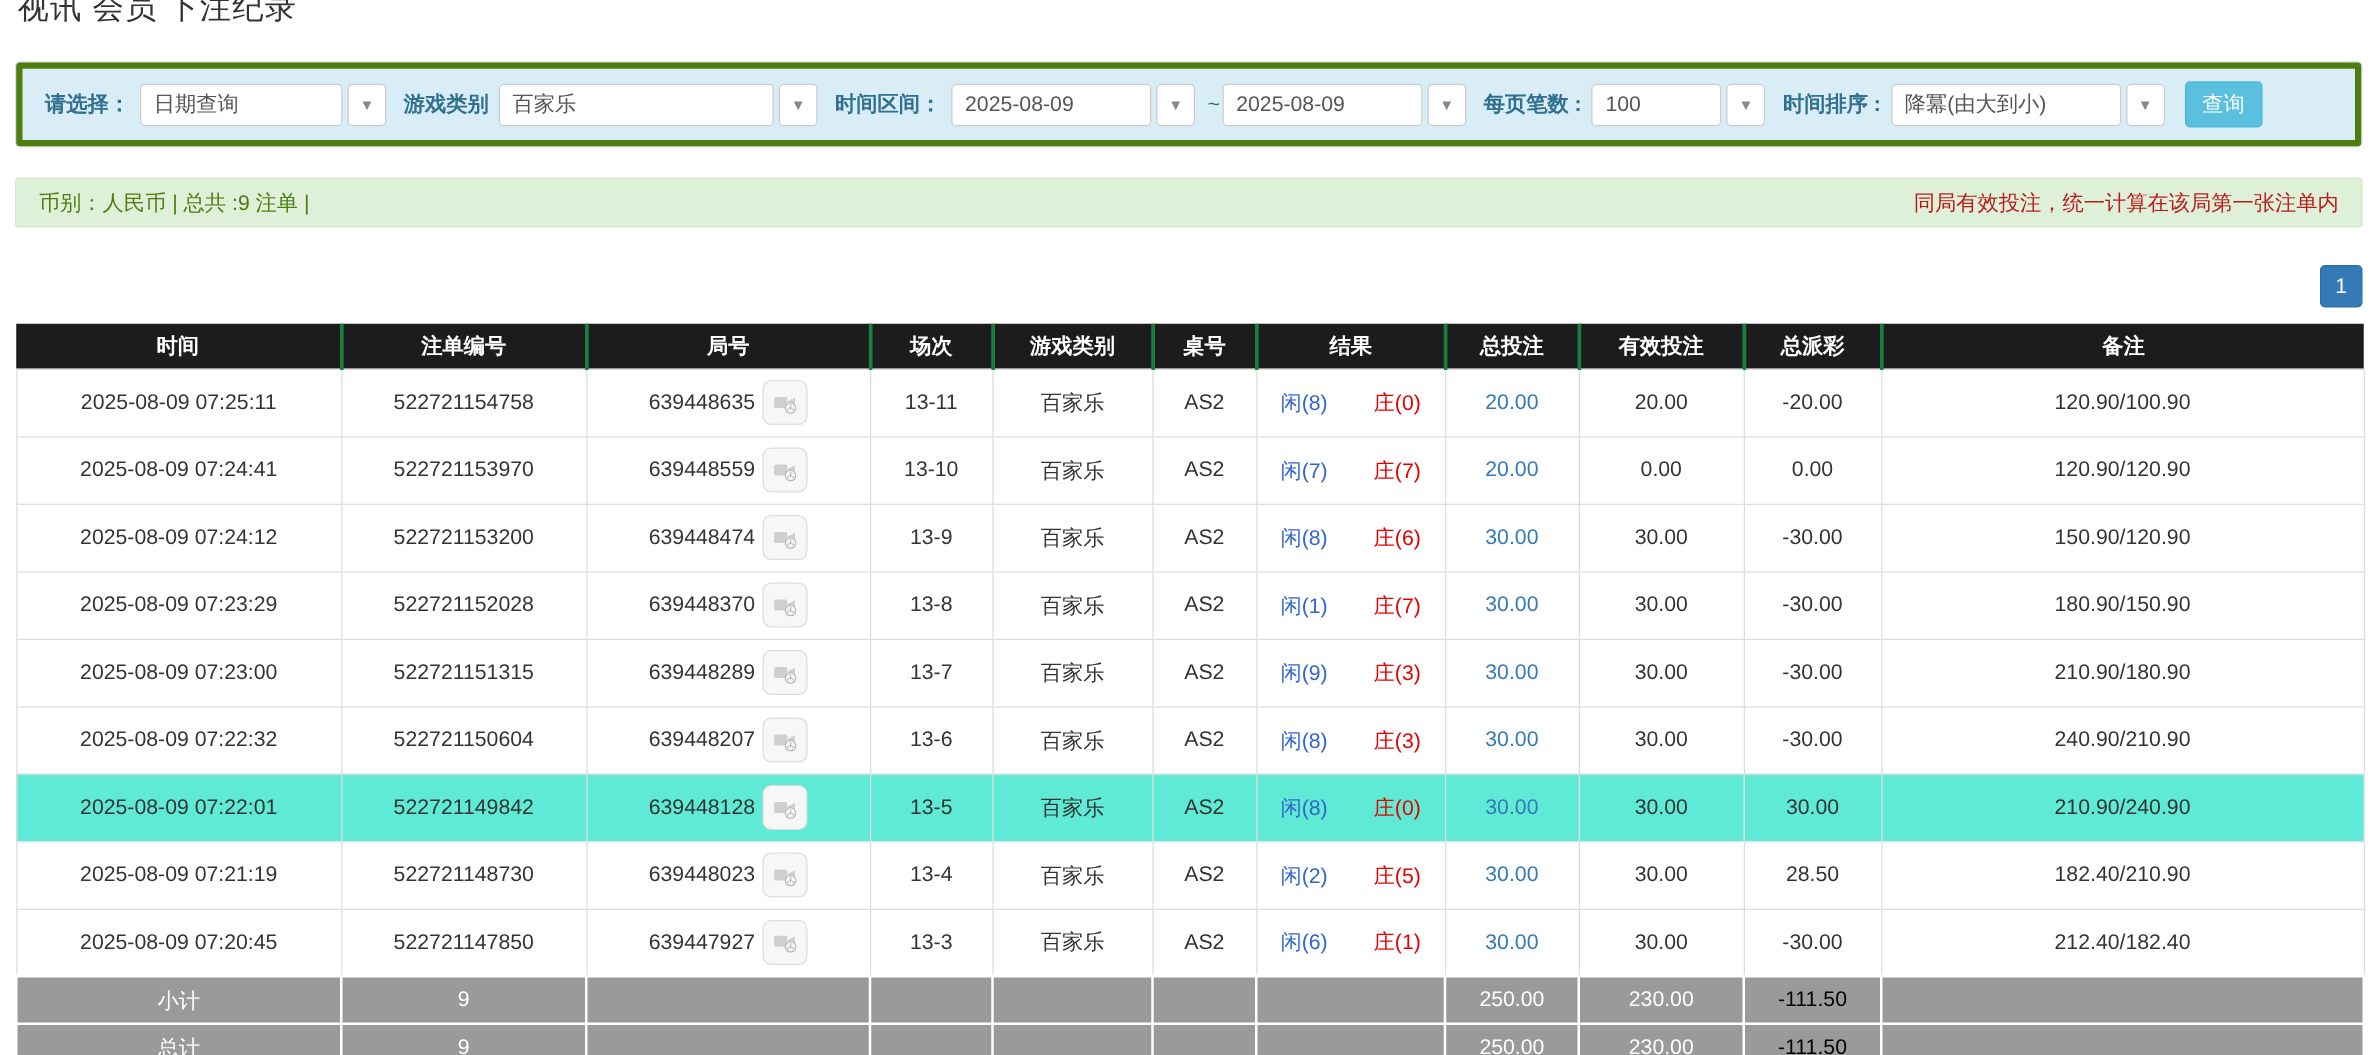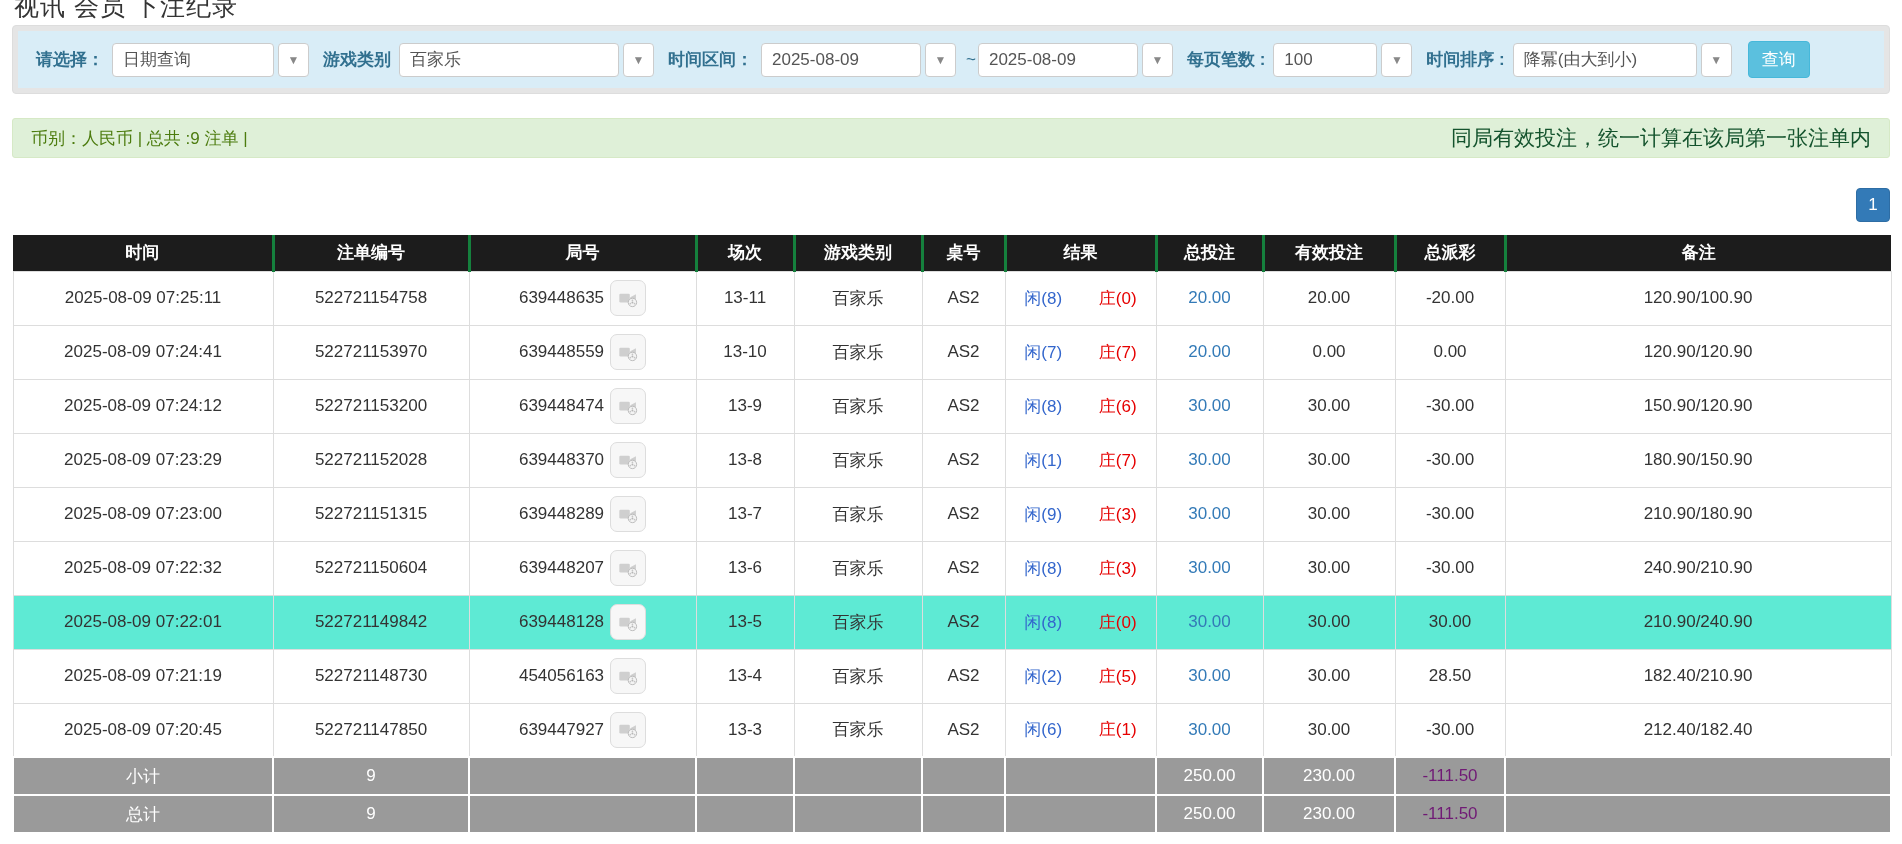--- a/index.html
+++ b/index.html
@@ -4,41 +4,41 @@
 <style>
   * { box-sizing: border-box; }
   html, body { width: 1902px; height: 844px; margin: 0; padding: 0; overflow: hidden;
     background: #fff; font-family: "Liberation Sans", "DejaVu Sans", sans-serif; color: #333; }
   .page { padding: 0 12px; }
 
   .page-title { font-size: 25px; font-weight: 400; color: #333; line-height: 30px;
     margin: -9px 0 0 2px; letter-spacing: 1px; }
 
   
-  .filter-panel { margin-top: 4px; border: 1px solid #ddd; border-radius: 4px; background: #e5e5e5; padding: 5px; }
+  .filter-panel { margin-top: 28px; border: 1px solid #ddd; border-radius: 4px; background: #4d7c0f; padding: 5px; }
   .filter-bar { background: #d9edf7; display: flex; align-items: center; padding: 10px 14px; }
   .f-label { color: #31708f; font-weight: bold; font-size: 17px; white-space: nowrap; margin: 0 8px 0 4px; }
   .select-group { display: flex; align-items: center; margin-right: 10px; }
   .select-box { display: flex; align-items: center; background: #fff; border: 1px solid #ccc;
     border-radius: 4px; height: 34px; padding: 12px 10px; font-size: 17px; color: #555; cursor: pointer; }
   .caret-box { width: 31px; height: 34px; background: #fff; border: 1px solid #ccc; border-radius: 4px;
     display: flex; align-items: center; justify-content: center; color: #888; margin-left: 4px;
     font-size: 12px; cursor: pointer; }
   .w-mode { width: 162px; } .w-game { width: 220px; } .w-date { width: 160px; }
   .w-size { width: 104px; } .w-sort { width: 184px; }
   .tilde { color: #31708f; font-size: 17px; margin: 0 2px 0 0; }
   .btn-search { background: #5bc0de; border: 1px solid #46b8da; color: #fff; font-size: 17px;
     height: 37px; padding: 0 13px; border-radius: 4px; margin-left: 6px; cursor: pointer;
     font-family: inherit; }
 
   
   .summary-bar { margin-top: 24px; background: #dff0d8; border: 1px solid #d6e9c6; border-radius: 3px;
     height: 40px; padding: 0 18px; display: flex; align-items: center; justify-content: space-between; }
   .summary-left { color: #4d7c0f; font-size: 17px; }
-  .summary-right { color: #14532d; font-size: 21px; margin-left: 44px; }
+  .summary-right { color: #b91c1c; font-size: 17px; margin-left: 44px; }
 
   
   .pagination-row { display: flex; justify-content: flex-end; margin: 30px 0 13px; }
   .page-btn { width: 34px; height: 34px; background: #337ab7; border: 1px solid #2e6da4; color: #fff;
     font-size: 17px; border-radius: 4px; cursor: pointer; font-family: inherit; }
 
   
   table.records { width: 100%; border-collapse: collapse; table-layout: fixed; font-size: 17px; }
   table.records thead th { background: #1c1c1c; color: #fff; font-weight: bold; height: 36px;
     border-right: 3px solid #15803d; text-align: center; }
@@ -49,21 +49,21 @@
   .res-player { color: #3366cc; }
   .res-banker { color: #e60000; margin-left: 32px; }
   .bet-link { color: #337ab7; text-decoration: none; cursor: pointer; }
   .neg { color: #ff0000; }
   .round-inner { display: inline-flex; align-items: center; gap: 6px; justify-content: center; }
   .video-btn { width: 36px; height: 36px; background: #f7f7f7; border: 1px solid #ddd;
     border-radius: 7px; display: inline-flex; align-items: center; justify-content: center;
     cursor: pointer; padding: 0; }
   table.records tfoot td { background: #9a9a9a; color: #fff; height: 38px; text-align: center;
     border: 2px solid #fff; font-size: 17px; }
-  table.records tfoot td.neg { color: #701a75; }
+  table.records tfoot td.neg { color: #000000; }
 </style>
 </head>
 <body>
 
 <div class="page">
 
   <div class="page-title">视讯 会员 下注纪录</div>
 
   <div class="filter-panel">
     <div class="filter-bar">
@@ -325,21 +325,21 @@
           <td><span class="res-player">闲(8)</span> <span class="res-banker">庄(0)</span></td>
           <td><a class="bet-link">30.00</a></td>
           <td>30.00</td>
           <td>30.00</td>
           <td>210.90/240.90</td>
         </tr>
         <tr>
           <td>2025-08-09 07:21:19</td>
           <td>522721148730</td>
           <td><span class="round-inner">
-              <span>454056163</span>
+              <span>639448023</span>
               <button class="video-btn">
                 <svg viewBox="0 0 24 24" width="21" height="21">
                   <rect x="1.5" y="6.5" width="12" height="10" rx="1.5" fill="#cfcfcf"></rect>
                   <path d="M14 10.5l6.5-3.5v9L14 13z" fill="#cfcfcf"></path>
                   <circle cx="16.5" cy="16.5" r="4.8" fill="#f4f4f4" stroke="#b5b5b5" stroke-width="1"></circle>
                   <circle cx="16.5" cy="16.5" r="1.1" fill="#b5b5b5"></circle>
                   <circle cx="16.5" cy="14" r="1" fill="#c5c5c5"></circle>
                   <circle cx="18.9" cy="17.8" r="1" fill="#c5c5c5"></circle>
                   <circle cx="14.1" cy="17.8" r="1" fill="#c5c5c5"></circle>
                 </svg>

